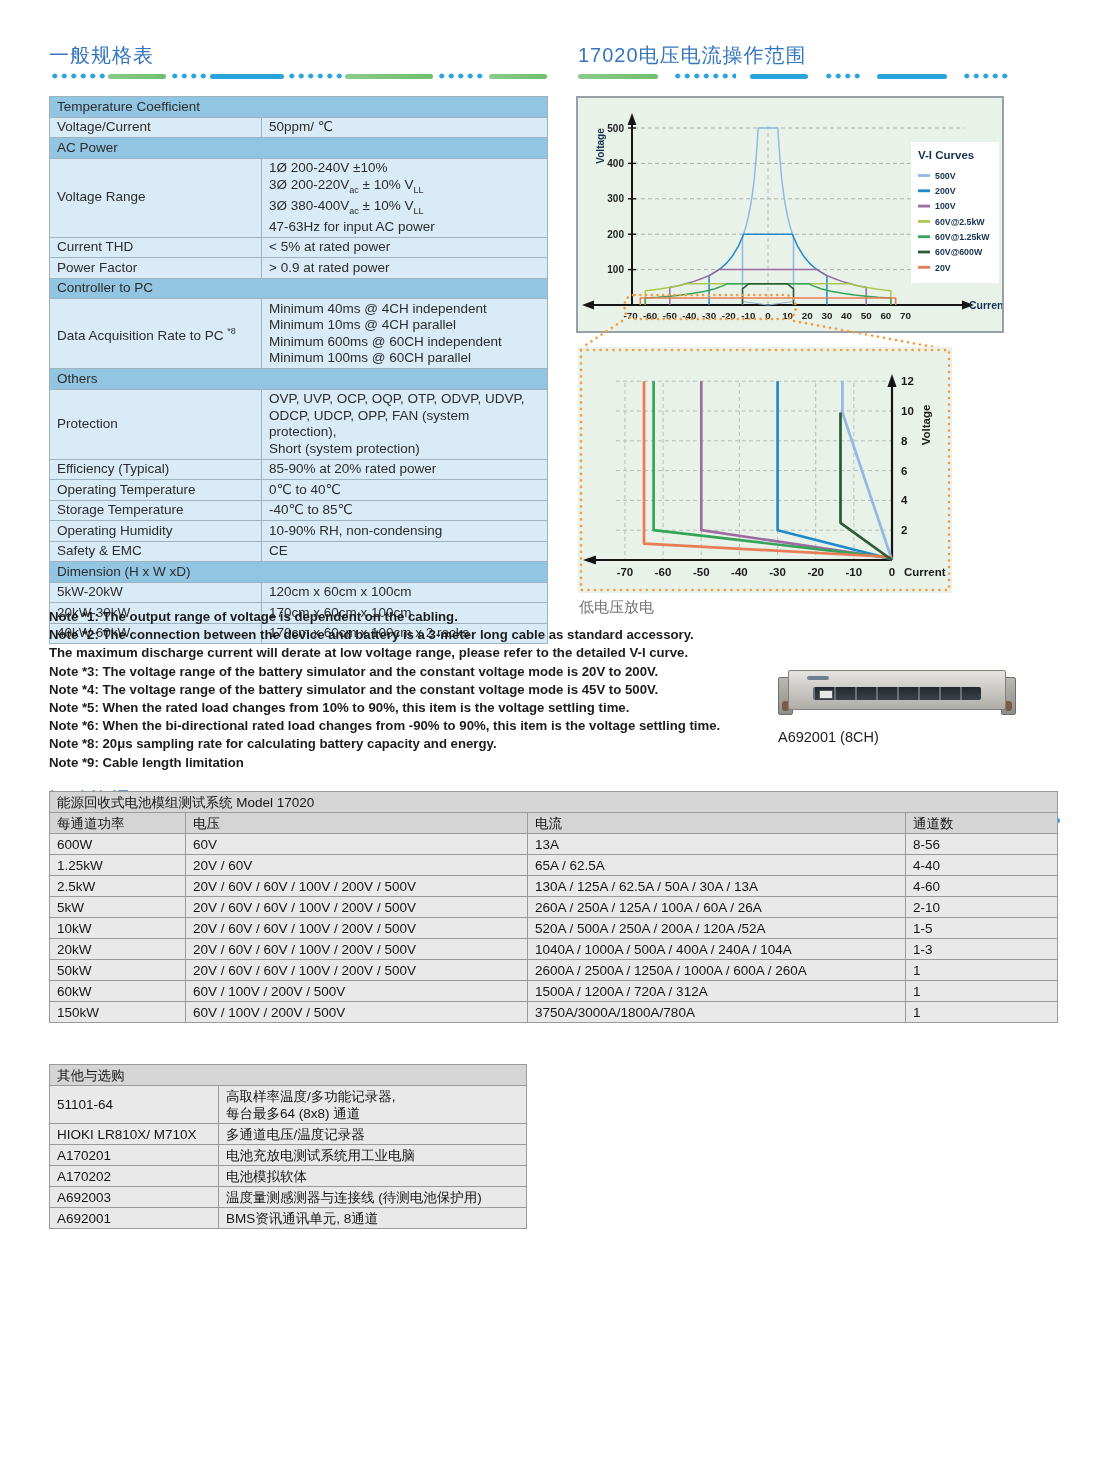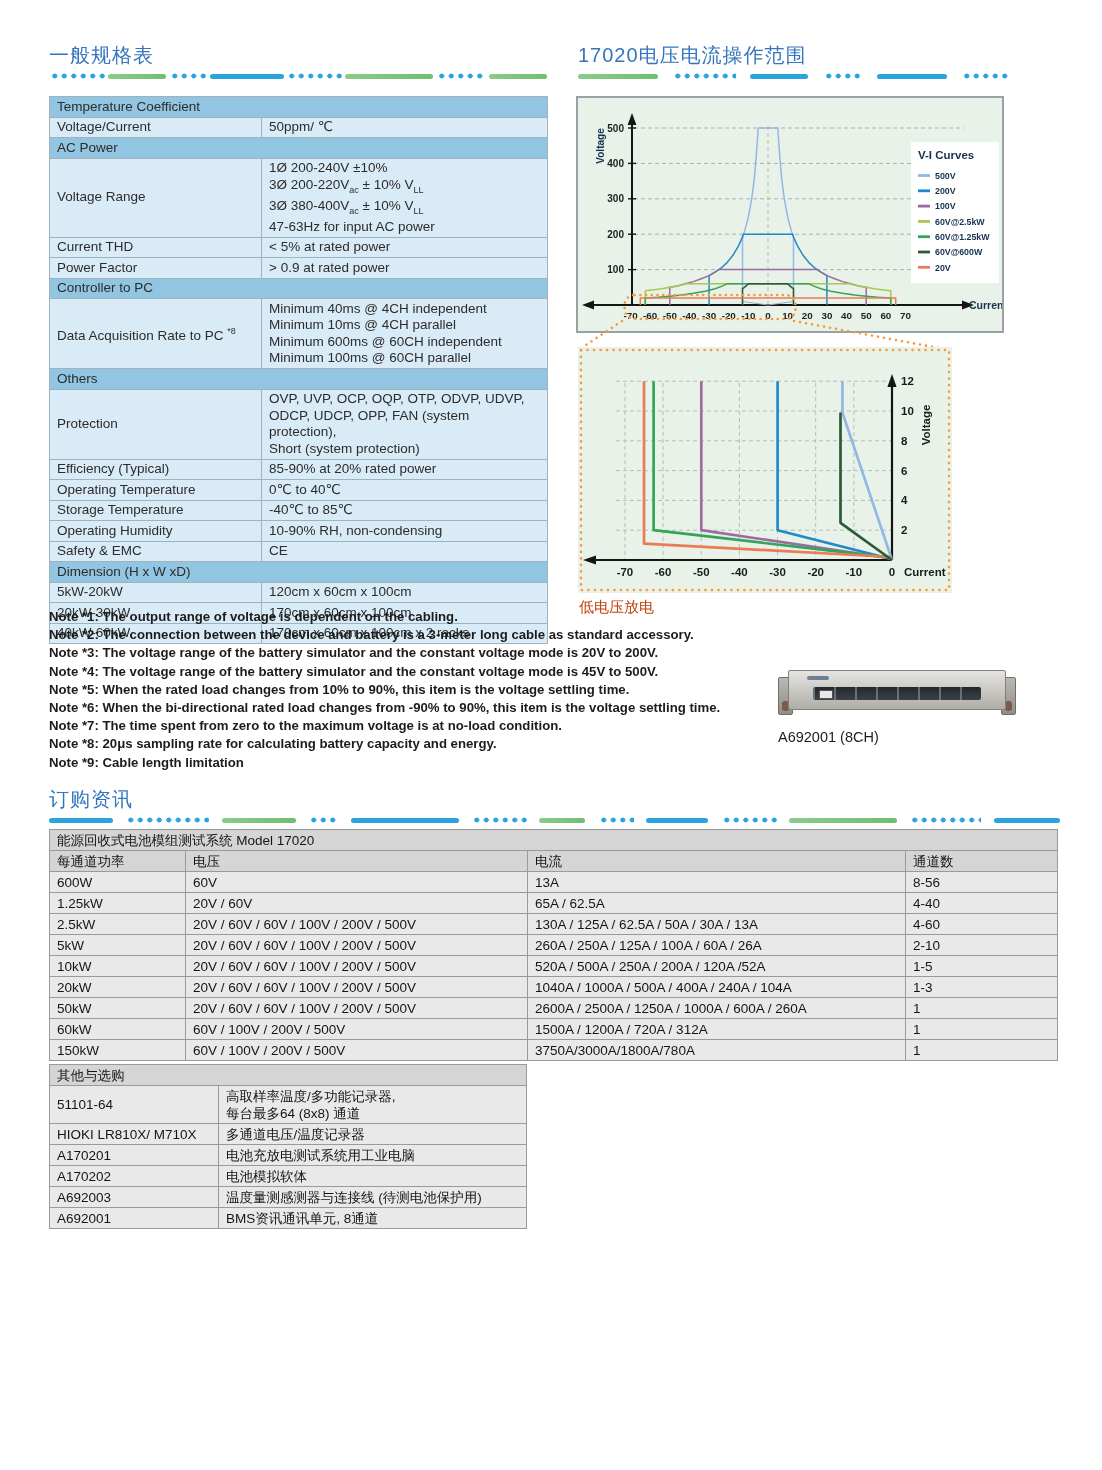--- a/index.html
+++ b/index.html
@@ -17,37 +17,37 @@
   .spec{position:absolute;left:49px;top:96px;width:498px;font-size:13.5px;color:#2c2c2c;border:1px solid #86979F;}
   .spec td{border:1px solid var(--spec-border,#9FB3BF);background:var(--spec-row-bg,#D9EBF6);padding:1.5px 7px;line-height:16.5px;vertical-align:middle;}
   .spec td.sec{background:var(--spec-section-bg,#92C5E1);}
   sup{font-size:9px;} sub{font-size:9px;}
   
   #notes{position:absolute;left:49px;top:608px;width:770px;font-size:13.2px;line-height:18.2px;color:#1c1c1c;font-weight:bold;}
   
   #chart1-box{position:absolute;left:576px;top:96px;width:424px;height:233px;background:var(--chart-bg,#E9F2E8);border:2px solid var(--chart-border,#97A1A6);}
   #connector{position:absolute;left:576px;top:315px;width:424px;height:38px;pointer-events:none;}
   #chart2-box{position:absolute;left:578px;top:347px;width:374px;height:246px;}
-  #caption-lowv{position:absolute;left:579px;top:598px;font-size:15px;color:#c2410c;}
+  #caption-lowv{position:absolute;left:579px;top:598px;font-size:15px;color:#737373;}
   
   #device{position:absolute;left:778px;top:666px;width:238px;height:54px;}
   .dev-ear{position:absolute;bottom:5px;width:13px;height:36px;background:linear-gradient(#b9b8b3,#8f8e89);border:1px solid #6f6e69;border-radius:2px;}
   .dev-ear.l{left:0;} .dev-ear.r{right:0;}
   .dev-ear:after{content:"";position:absolute;left:3px;bottom:3px;width:7px;height:10px;background:#7b5a46;border-radius:3px;}
   .dev-body{position:absolute;left:10px;right:10px;top:4px;bottom:10px;background:linear-gradient(#e6e5e1 0%,#d2d1cd 35%,#aeada8 100%);border:1px solid #82817c;border-radius:2px;}
   .dev-strip{position:absolute;left:24px;right:24px;top:16px;height:13px;border-radius:2px;background:linear-gradient(#23282e,#3a4148);
     background-image:repeating-linear-gradient(90deg,rgba(150,160,170,.55) 0 2px,rgba(0,0,0,0) 2px 21px),linear-gradient(#23282e,#3a4148);}
   .dev-btn{position:absolute;left:30px;top:19px;width:12px;height:7px;background:#e8e8e6;border:1px solid #555;border-radius:1px;}
   .dev-logo{position:absolute;left:18px;top:5px;width:22px;height:4px;background:#6f7f92;border-radius:2px;}
   #caption-device{position:absolute;left:778px;top:729px;width:238px;font-size:14.5px;color:#1d1d1d;}
   
   .gray{font-size:13.5px;color:#151515;border:1px solid #808080;}
   .gray td{border:1px solid var(--order-border,#9A9A9A);background:var(--order-row-bg,#E9E9E9);padding:1.5px 7px;line-height:17px;vertical-align:middle;}
   .gray td.hd{background:var(--order-header-bg,#D5D5D5);}
-  #order-table{position:absolute;left:49px;top:829px;width:1008px;}
+  #order-table{position:absolute;left:49px;top:791px;width:1008px;}
   #acc-table{position:absolute;left:49px;top:1064px;width:477px;}
   #heading-order{top:786px;left:49px;}
   #heading-general{top:42px;left:49px;}
   #heading-vi{top:42px;left:578px;}
   #rule-1{left:49px;top:72px;width:498px;}
   #rule-2{left:578px;top:72px;width:431px;}
   #rule-3{left:49px;top:816px;width:1011px;}
   svg text{font-family:"Liberation Sans","DejaVu Sans",sans-serif;}
 </style>
 </head>
@@ -179,25 +179,25 @@
           <td class="val">
             <div>170cm x 60cm x 100cm x 2 racks</div>
           </td>
         </tr>
       </tbody>
   </table>
 
   <div id="notes">
       <div class="note">Note *1: The output range of voltage is dependent on the cabling.</div>
       <div class="note">Note *2: The connection between the device and battery is a 3-meter long cable as standard accessory.</div>
+      <div class="note">The maximum discharge current will derate at low voltage range, please refer to the detailed V-I curve.</div>
       <div class="note">Note *3: The voltage range of the battery simulator and the constant voltage mode is 20V to 200V.</div>
       <div class="note">Note *4: The voltage range of the battery simulator and the constant voltage mode is 45V to 500V.</div>
       <div class="note">Note *5: When the rated load changes from 10% to 90%, this item is the voltage settling time.</div>
       <div class="note">Note *6: When the bi-directional rated load changes from -90% to 90%, this item is the voltage settling time.</div>
-      <div class="note">Note *7: The time spent from zero to the maximum voltage is at no-load condition.</div>
       <div class="note">Note *8: 20μs sampling rate for calculating battery capacity and energy.</div>
       <div class="note">Note *9: Cable length limitation</div>
     </div>
 
   <h2 class="heading" id="heading-vi">17020电压电流操作范围</h2>
   <div class="rule" id="rule-2">
     <span class="seg g" style="width:80px"></span>
       <span class="seg d" style="width:64px"></span>
       <span class="seg b" style="width:58px"></span>
       <span class="seg d" style="width:40px"></span>

